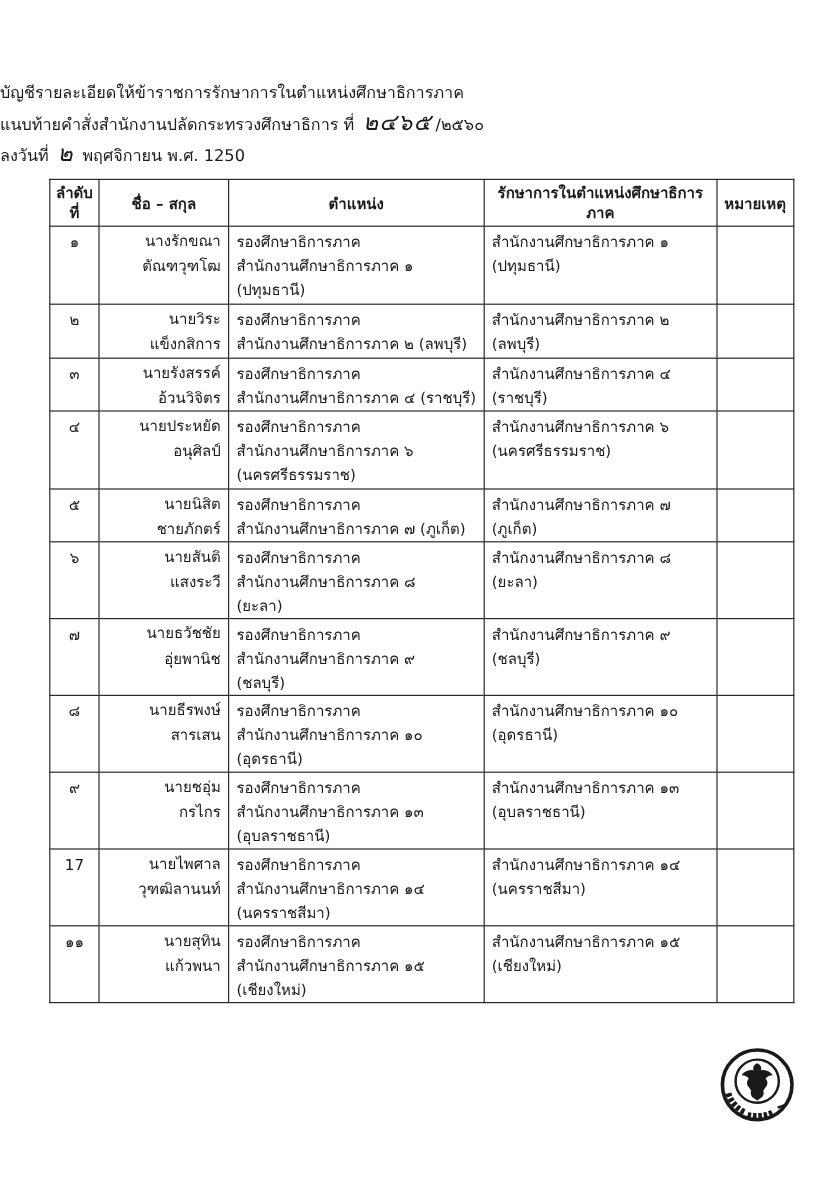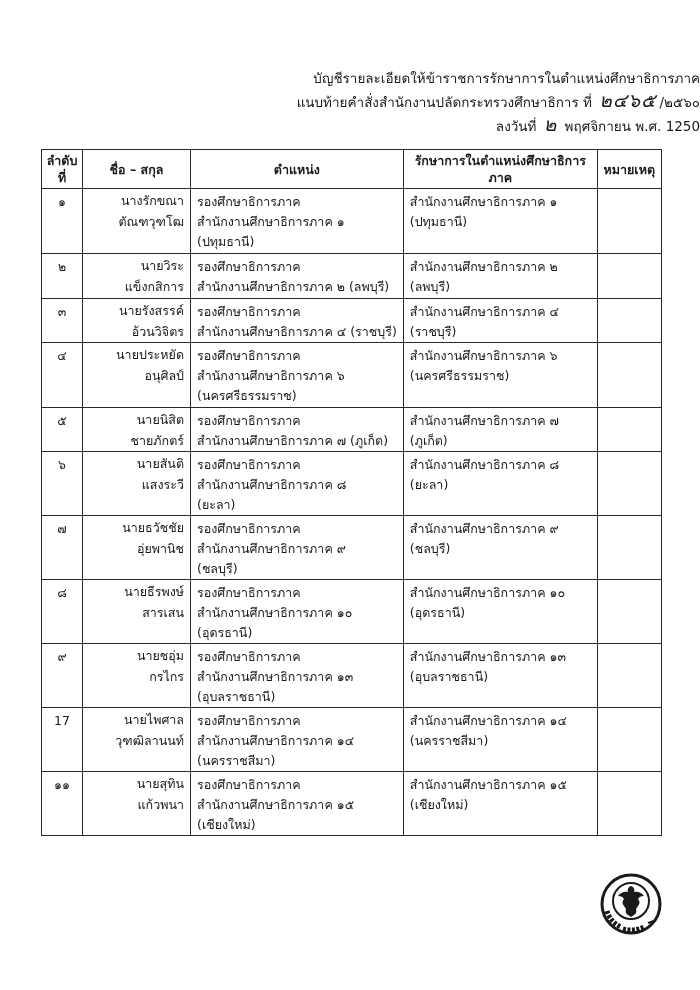--- a/index.html
+++ b/index.html
@@ -13,34 +13,33 @@
       position: relative;
       overflow: hidden;
       font-family: "DejaVu Sans", "Liberation Sans", sans-serif;
       color: #1a1a1a;
     }
     .header-block {
       position: absolute;
       left: 0;
       top: 66px;
       width: 700px;
-      text-align: right;
+      text-align: left;
       font-size: 13.5px;
       line-height: 24px;
     }
     .header-line {
       display: block;
       white-space: nowrap;
     }
     .hw {
       font-size: 19px;
       font-style: italic;
       letter-spacing: 1px;
       margin: 0 3px;
-      font-family: Liberation Mono, monospace;
     }
     .doc-table {
       position: absolute;
       left: 41px;
       top: 149px;
       border-collapse: collapse;
       table-layout: fixed;
       font-size: 12.5px;
       line-height: 20px;
     }

